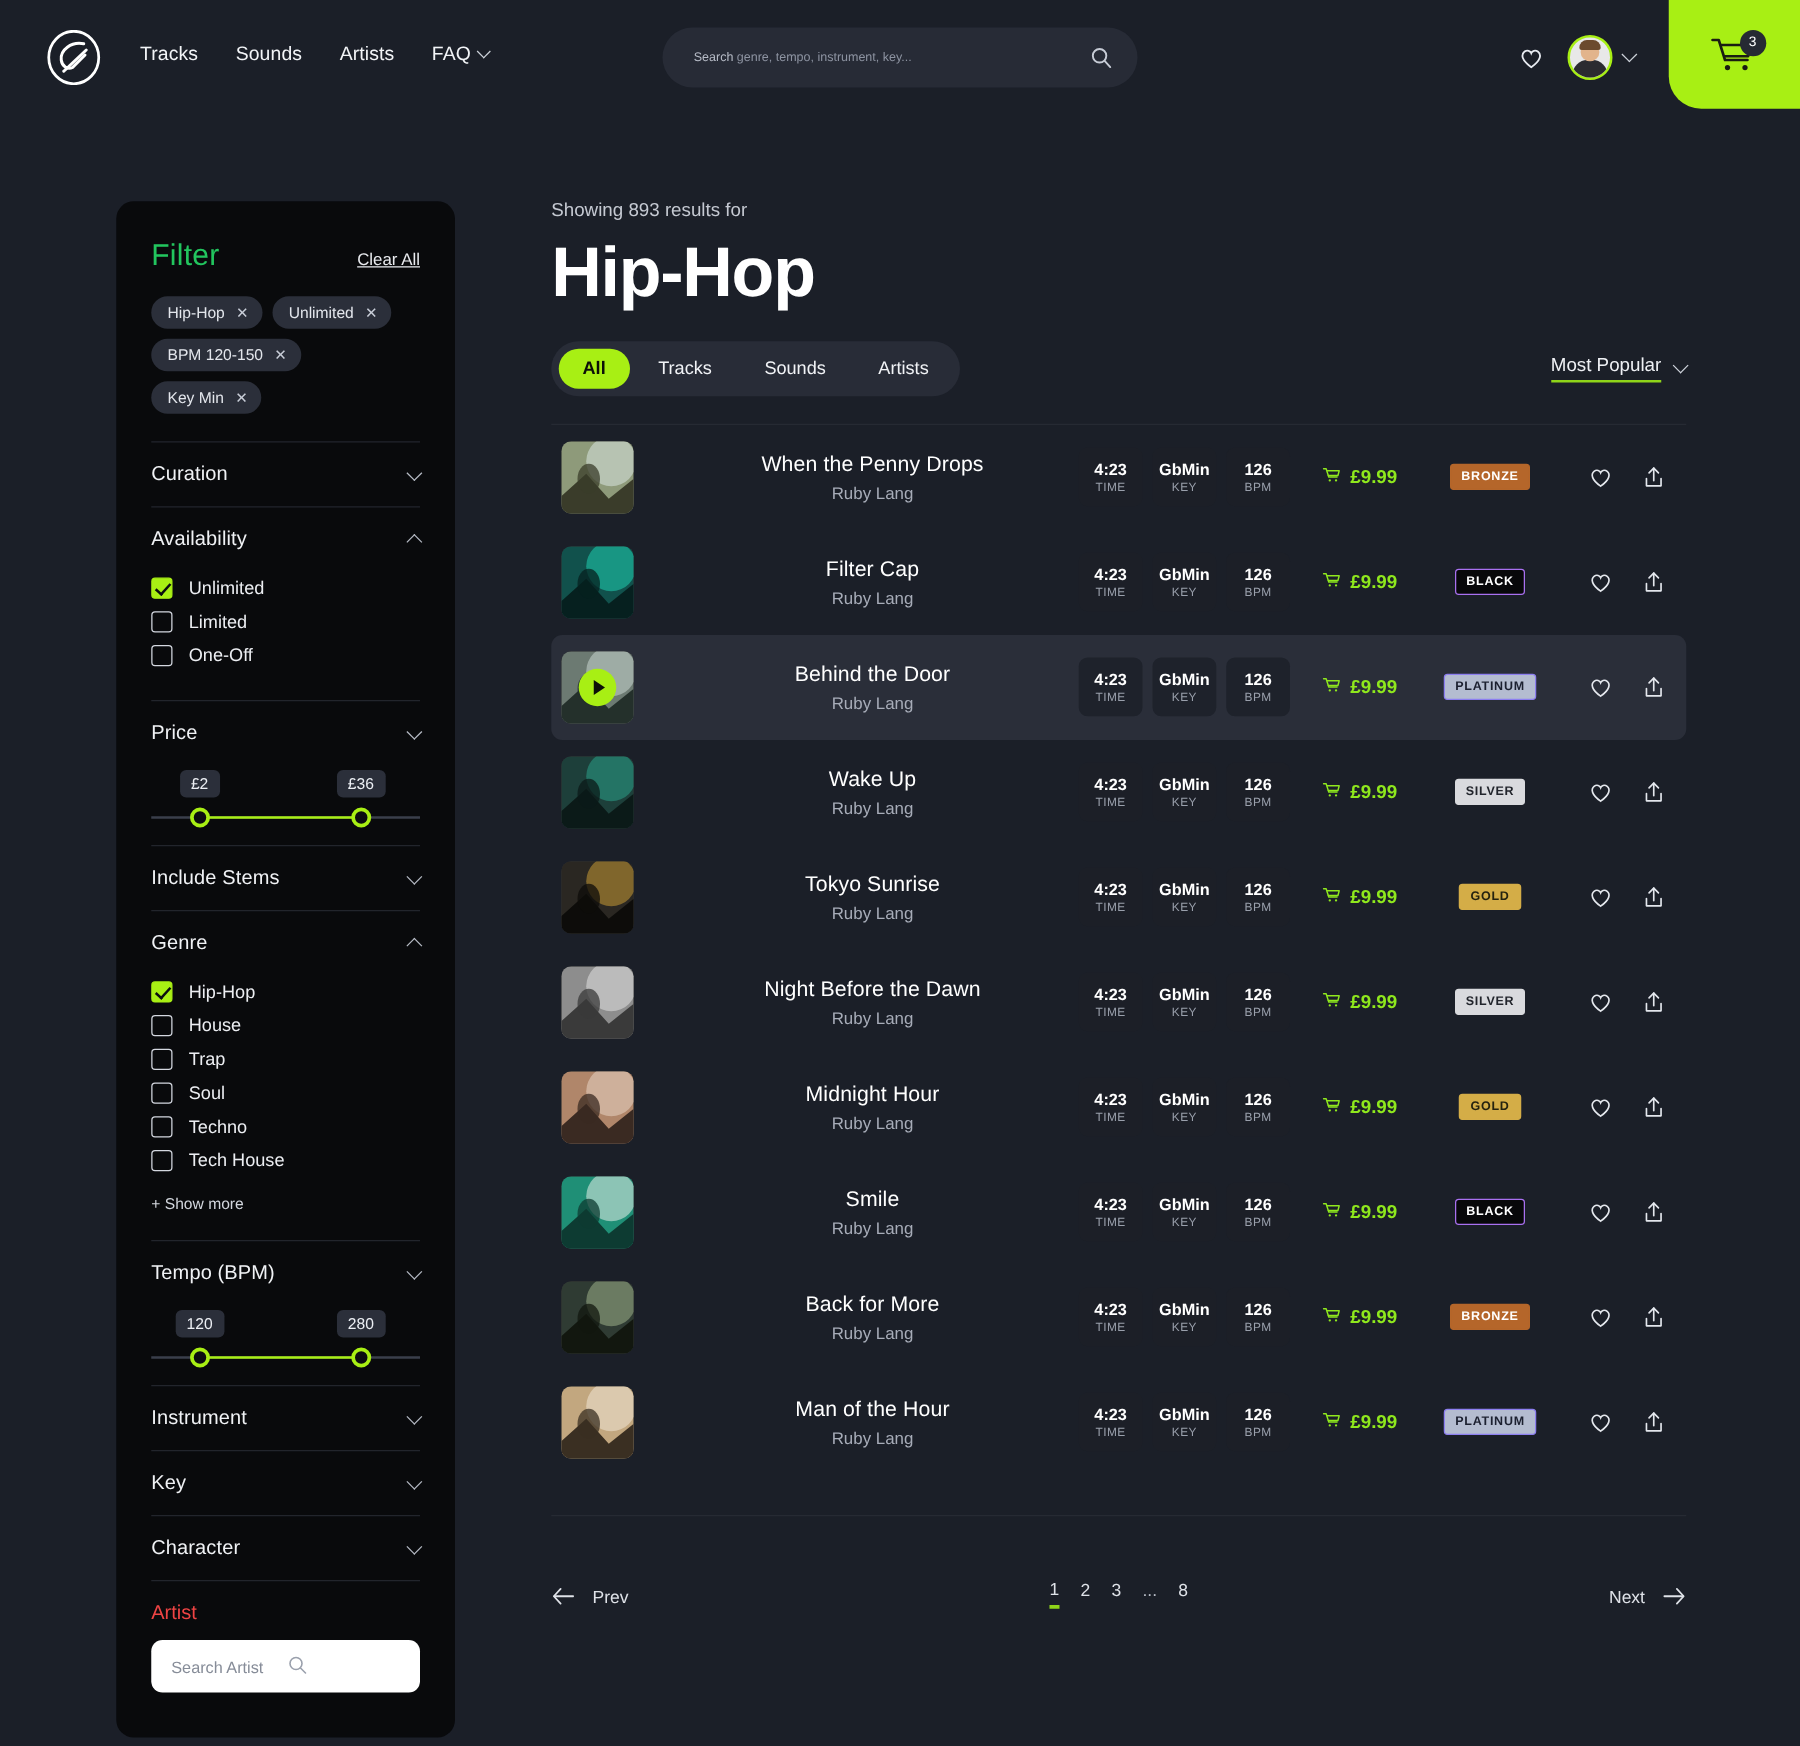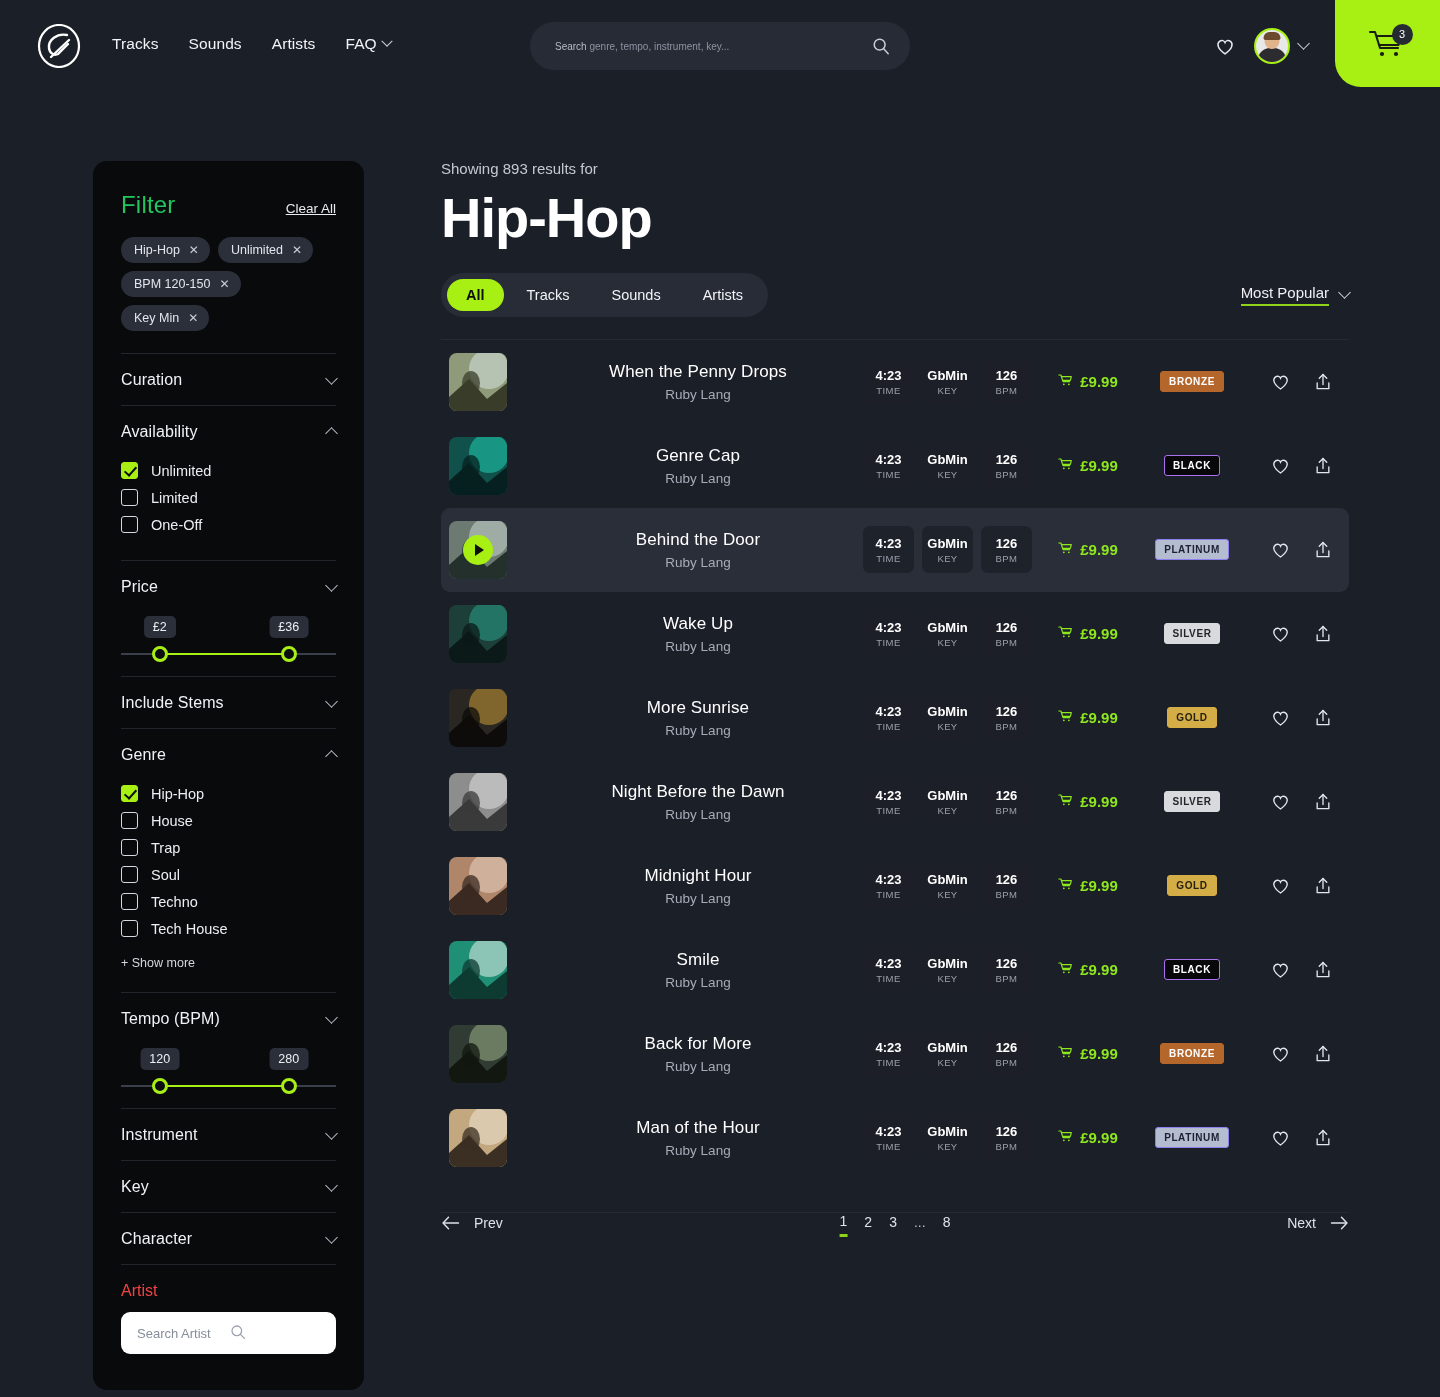--- a/index.html
+++ b/index.html
@@ -175,21 +175,21 @@
   .tier-cell { width: 96px; display: flex; justify-content: center; }
   .tier {
     font-size: 10px; font-weight: 700; letter-spacing: .6px;
     padding: 4px 8px; border-radius: 3px;
   }
   .acts { display: flex; align-items: center; gap: 22px; margin-left: auto; }
   .act { cursor: pointer; display: flex; }
 
   
   .pag-rule { height: 1px; background: #262a33; margin-top: 32px; }
-  .pag { height: 74px; display: flex; align-items: flex-start; position: relative; }
+  .pag { height: 74px; display: flex; align-items: flex-end; position: relative; }
   .prev, .next { display: flex; align-items: center; gap: 13px; cursor: pointer; color: #dfe2e8; font-size: 14px; }
   .next { position: absolute; right: 0; }
   .pages { position: absolute; left: 50%; transform: translateX(-50%); display: flex; align-items: center; gap: 17px; }
   .pg { font-size: 14px; color: #dfe2e8; padding-bottom: 5px; cursor: pointer; }
   .pg.active { border-bottom: 3px solid #8fd419; }
   .pg.dots { cursor: default; color: #b9bec8; }
 </style>
 </head>
 <body>
 
@@ -491,21 +491,21 @@
     <div class="thumb">
       <svg viewBox="0 0 58 58" width="58" height="58">
         <rect width="58" height="58" fill="#11514c"></rect>
         <circle cx="40" cy="16" r="20" fill="#1fd0b0" opacity=".55"></circle>
         <path d="M0 44 L20 26 L38 46 L58 30 L58 58 L0 58 Z" fill="#06201f"></path>
         <ellipse cx="22" cy="30" rx="9" ry="12" fill="#06201f" opacity=".75"></ellipse>
       </svg>
       
     </div>
     <div class="titles">
-      <div class="t-name">Genre Cap</div>
+      <div class="t-name">Filter Cap</div>
       <div class="t-artist">Ruby Lang</div>
     </div>
     <div class="metas">
       <div class="meta">
         <span class="meta-v">4:23</span>
         <span class="meta-l">TIME</span>
       </div>
       <div class="meta">
         <span class="meta-v">GbMin</span>
         <span class="meta-l">KEY</span>
@@ -656,21 +656,21 @@
     <div class="thumb">
       <svg viewBox="0 0 58 58" width="58" height="58">
         <rect width="58" height="58" fill="#2a2722"></rect>
         <circle cx="40" cy="16" r="20" fill="#c79a35" opacity=".55"></circle>
         <path d="M0 44 L20 26 L38 46 L58 30 L58 58 L0 58 Z" fill="#0d0c0a"></path>
         <ellipse cx="22" cy="30" rx="9" ry="12" fill="#0d0c0a" opacity=".75"></ellipse>
       </svg>
       
     </div>
     <div class="titles">
-      <div class="t-name">More Sunrise</div>
+      <div class="t-name">Tokyo Sunrise</div>
       <div class="t-artist">Ruby Lang</div>
     </div>
     <div class="metas">
       <div class="meta">
         <span class="meta-v">4:23</span>
         <span class="meta-l">TIME</span>
       </div>
       <div class="meta">
         <span class="meta-v">GbMin</span>
         <span class="meta-l">KEY</span>

